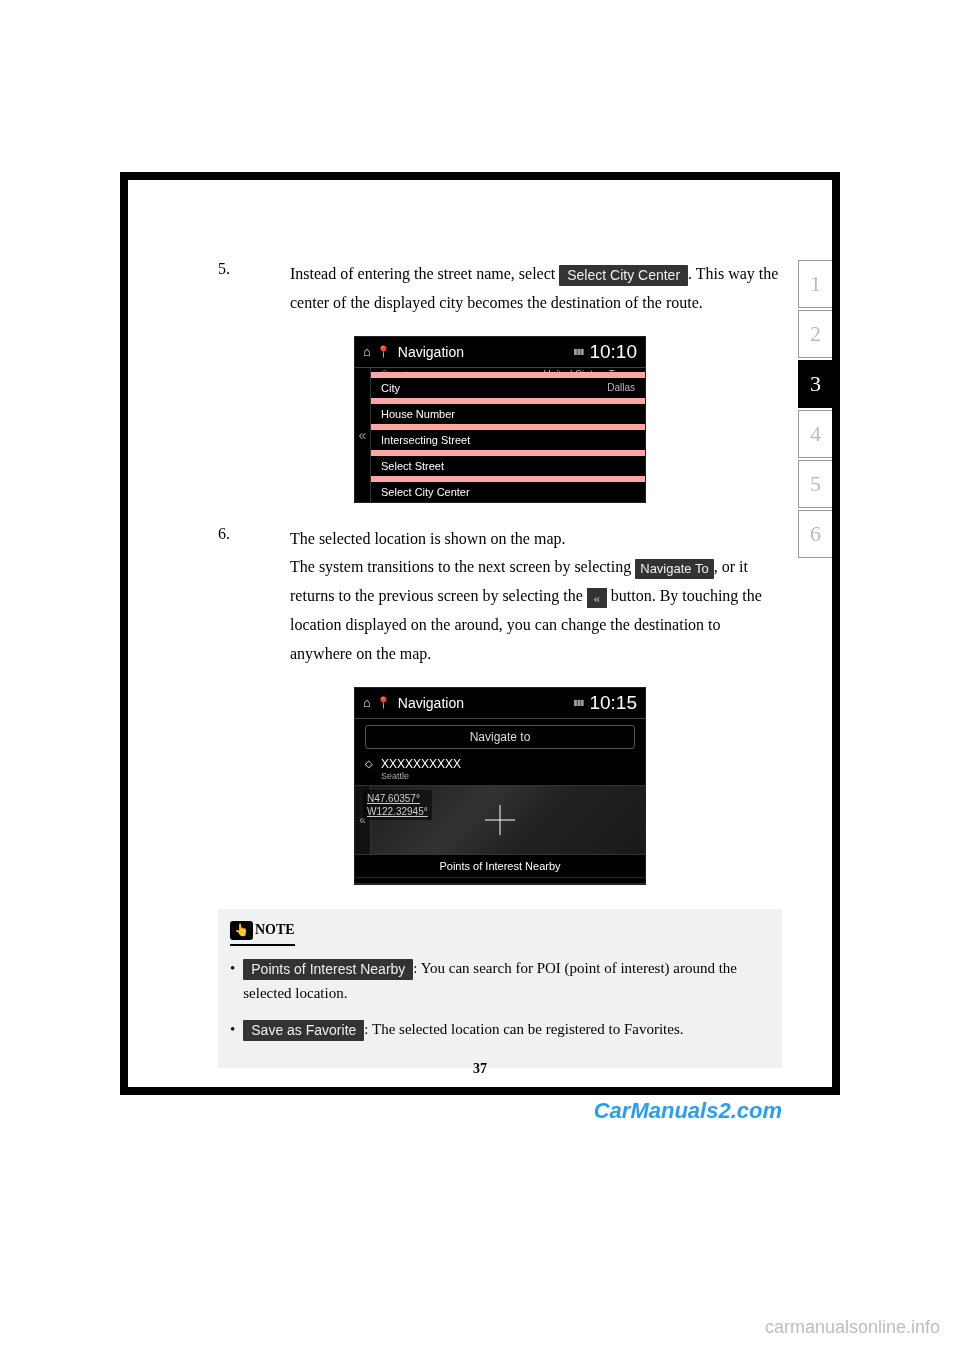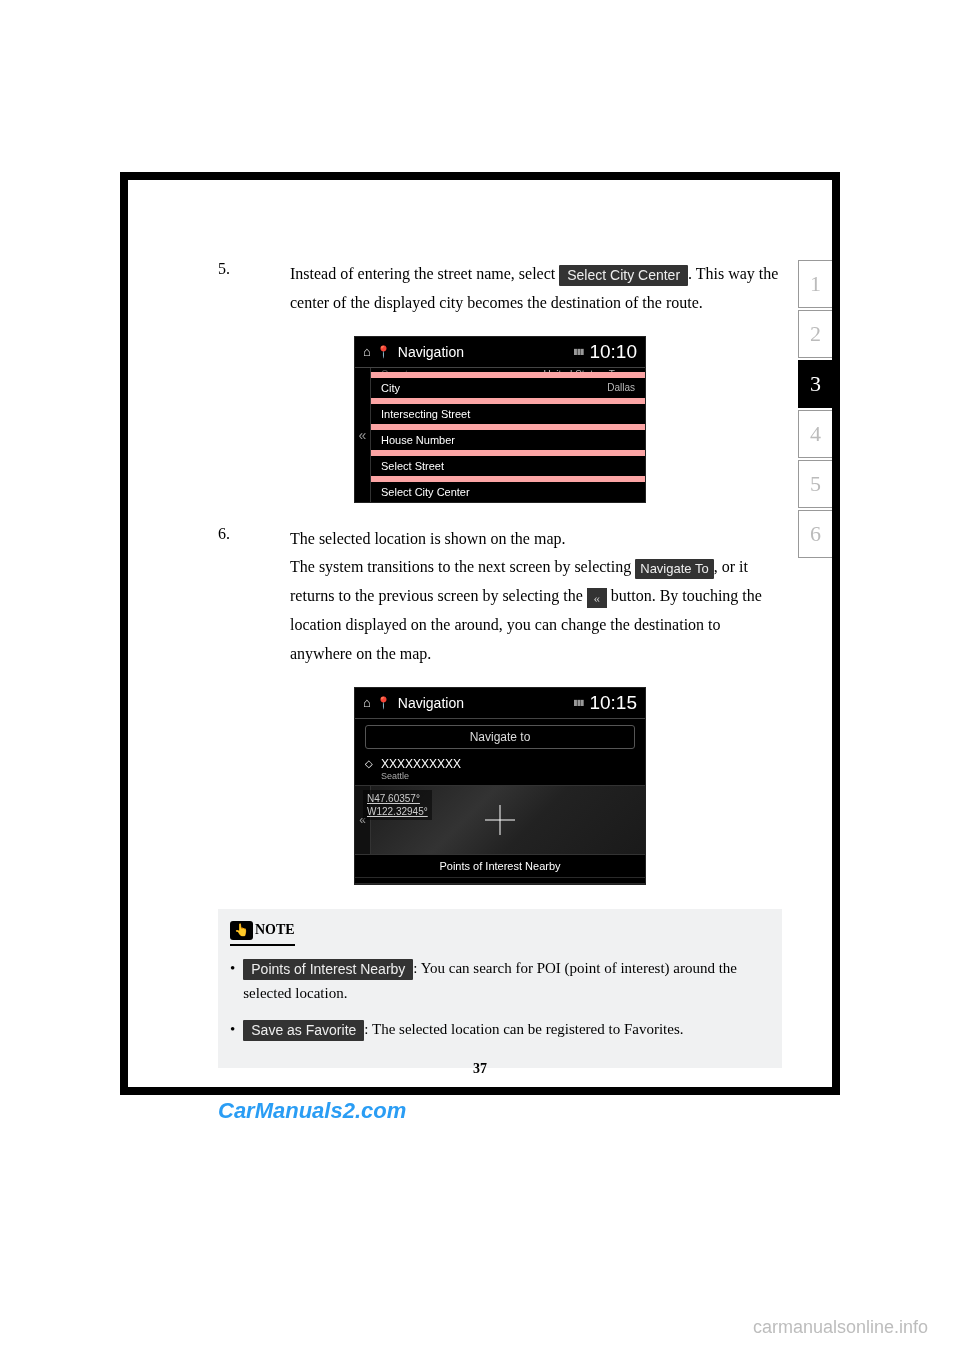--- a/index.html
+++ b/index.html
@@ -212,21 +212,21 @@
     line-height: 1.7;
     font-size: 15px;
   }
   .note-bullet { flex-shrink: 0; }
   .watermark {
     color: #2a9df4;
     font-family: Arial, sans-serif;
     font-size: 22px;
     font-style: italic;
     font-weight: bold;
-    text-align: left;
+    text-align: right;
     margin-top: 30px;
   }
   .page-num {
     position: absolute;
     bottom: 10px;
     left: 0;
     right: 0;
     text-align: center;
     font-weight: bold;
     font-size: 14px;
@@ -250,21 +250,21 @@
     margin-bottom: 2px;
     background: #fff;
   }
   .side-tab.active {
     background: #000;
     color: #fff;
     border-color: #000;
   }
   .footer-brand {
     position: absolute;
-    right: 32px;
+    right: 20px;
     bottom: 20px;
     color: #bdbdbd;
     font-family: Arial, sans-serif;
     font-size: 18px;
   }
 </style>
 </head>
 <body>
 
 <div class="black-page"></div>
@@ -302,24 +302,24 @@
         <div class="sc-rows">
           <div class="sc-row dim">
               <span>Country</span>
               <span class="sc-row-val">United States, Texas</span>
             </div>
           <div class="sc-row">
               <span>City</span>
               <span class="sc-row-val">Dallas</span>
             </div>
           <div class="sc-row">
+              <span>House Number</span>
+            </div>
+          <div class="sc-row">
               <span>Intersecting Street</span>
-            </div>
-          <div class="sc-row">
-              <span>House Number</span>
             </div>
           <div class="sc-row">
               <span>Select Street</span>
             </div>
           <div class="sc-row last">
               <span>Select City Center</span>
             </div>
         </div>
       </div>
     </div>

